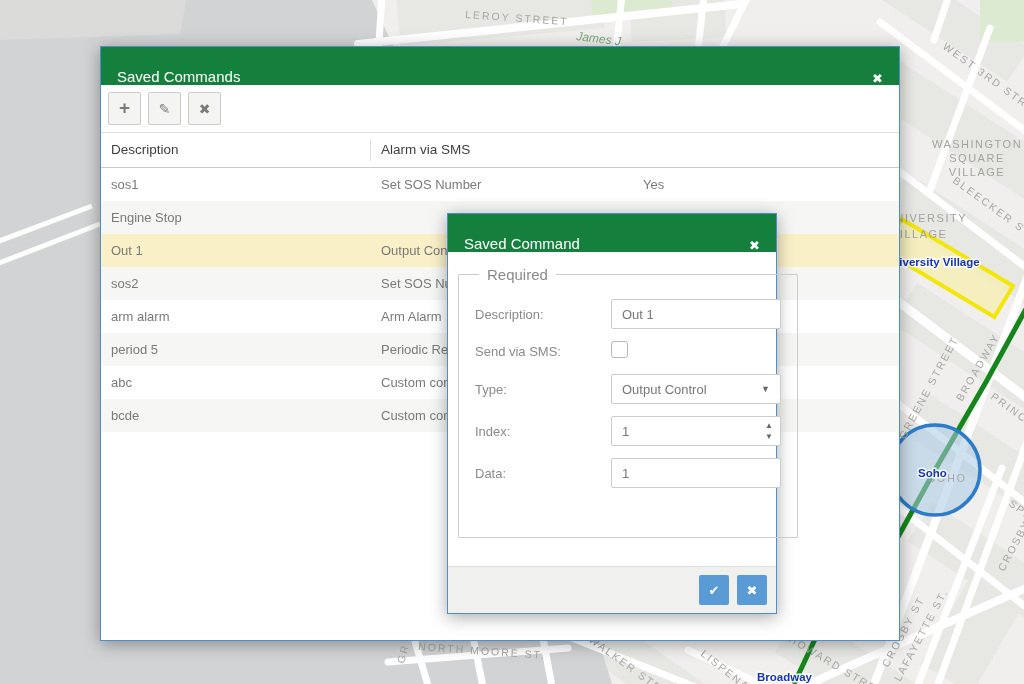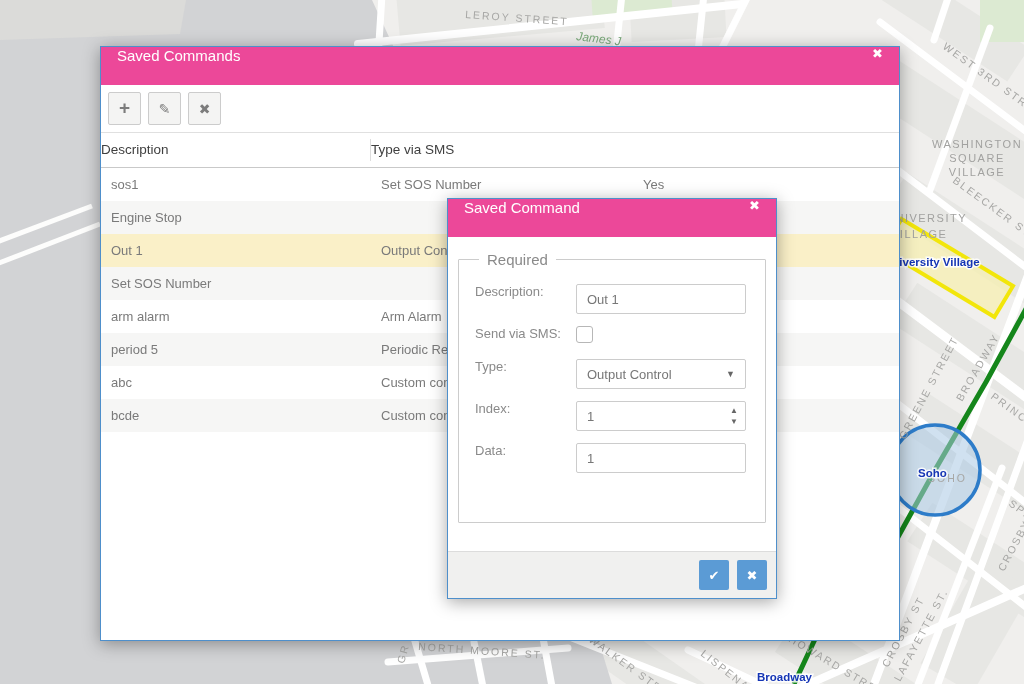--- a/index.html
+++ b/index.html
@@ -10,47 +10,47 @@
   .map-wrap{position:absolute;inset:0;}
   .map-wrap svg{display:block;}
   .mlbl{fill:#a7a7a5;font-size:10.5px;letter-spacing:2px;}
   .mlbl-big{fill:#a2a2a0;font-size:11px;letter-spacing:1.5px;}
   .mlbl-blue{fill:#1535b5;font-size:11.5px;font-weight:bold;paint-order:stroke;stroke:#ffffff;stroke-width:3px;stroke-opacity:.85;}
   .mlbl-park{fill:#79a879;font-size:12px;font-style:italic;}
 
   
   .dlg{position:absolute;background:#fff;border:1px solid #4e8fcb;box-sizing:border-box;
        box-shadow:0 3px 16px rgba(0,0,0,.35);}
-  .dlg-hdr{height:38px;background:#ec4899;color:#fff;display:flex;align-items:flex-start;
+  .dlg-hdr{height:38px;background:#15803d;color:#fff;display:flex;align-items:flex-end;
            padding:0 16px;font-size:15px;box-sizing:border-box;}
   .dlg-title{flex:0 0 auto;}
   .dlg-close{margin-left:auto;font-size:13px;font-weight:bold;cursor:pointer;line-height:1;}
 
   #dlg-main{left:100px;top:46px;width:800px;height:595px;}
   .toolbar{display:flex;gap:7px;padding:7px;}
   .tbtn{width:33px;height:33px;background:#f4f4f3;border:1px solid #cccccc;border-radius:2px;
         color:#7c7c7c;display:flex;align-items:center;justify-content:center;cursor:pointer;box-sizing:border-box;}
   .tbtn .g{font-size:14px;line-height:1;}
   .tbtn .g.plus{font-size:19px;font-weight:bold;margin-top:-2px;}
 
   .thead{display:flex;border-top:1px solid #e0e0e0;border-bottom:1px solid #c9c9c9;height:34px;
          align-items:center;color:#3f3f3f;font-size:13.5px;}
-  .thead .hc{box-sizing:border-box;height:22px;line-height:22px;border-right:1px solid #ddd;}
+  .thead .hc{padding-left:10px;box-sizing:border-box;height:22px;line-height:22px;border-right:1px solid #ddd;}
   .thead .hc:last-child{border-right:none;}
   .c1{width:270px;}.c2{width:262px;}.c3{flex:1;}
   .trow{display:flex;height:33px;align-items:center;font-size:13px;color:#7a7a7a;background:#fff;justify-content:space-between;}
   .trow.alt{background:#f6f6f5;}
   .trow.sel{background:#faf0c8;}
   .trow .tc{padding-left:10px;box-sizing:border-box;overflow:hidden;white-space:nowrap;}
 
-  #dlg-edit{left:447px;top:198px;width:330px;height:401px;display:flex;flex-direction:column;}
+  #dlg-edit{left:447px;top:213px;width:330px;height:401px;display:flex;flex-direction:column;}
   .edit-body{flex:1;padding:8px 10px 0;}
   .rq{border:1px solid #ccc;border-radius:1px;margin:6px 0 0;padding:12px 12px 6px;height:272px;box-sizing:border-box;}
   .rq legend{color:#8a8a8a;font-size:15px;padding:0 8px;margin-left:8px;}
-  .frow{display:flex;align-items:flex-start;margin:4px 4px 12px;}
+  .frow{display:flex;align-items:center;margin:4px 4px 12px;gap:35px;}
   .flabel{width:101px;color:#8a8a8a;font-size:13px;flex:0 0 auto;}
   .fctl{width:170px;position:relative;}
   .inp{width:100%;height:30px;border:1px solid #ccc;border-radius:2px;padding:0 10px;font-size:13px;
        color:#777;box-sizing:border-box;font-family:inherit;background:#fff;outline:none;}
   .inp.spinpad{padding-right:26px;}
   .cbx{appearance:none;-webkit-appearance:none;width:17px;height:17px;border:1px solid #b7b7b7;
        border-radius:3px;background:#fff;margin:0;cursor:pointer;}
   .selbox{height:30px;border:1px solid #ccc;border-radius:2px;background:#fff;display:flex;
           align-items:center;padding:0 10px;font-size:13px;color:#777;cursor:pointer;box-sizing:border-box;}
   .caret{margin-left:auto;color:#666;font-size:9px;line-height:1;}
@@ -172,39 +172,40 @@
       <div class="tbtn">
         <span class="g">✎</span>
       </div>
       <div class="tbtn">
         <span class="g">✖</span>
       </div>
     </div>
 
     <div class="thead">
       <div class="hc c1">Description</div>
-      <div class="hc c3">Type via SMS</div>
+      <div class="hc c3">Alarm via SMS</div>
     </div>
 
     <div>
       <div class="trow">
         <div class="tc c1">sos1</div>
         <div class="tc c2">Set SOS Number</div>
         <div class="tc c3">Yes</div>
       </div>
       <div class="trow alt">
         <div class="tc c2">Engine Stop</div>
         <div class="tc c3"></div>
       </div>
       <div class="trow sel">
         <div class="tc c1">Out 1</div>
         <div class="tc c2">Output Control</div>
         <div class="tc c3"></div>
       </div>
       <div class="trow alt">
+        <div class="tc c1">sos2</div>
         <div class="tc c2">Set SOS Number</div>
         <div class="tc c3"></div>
       </div>
       <div class="trow">
         <div class="tc c1">arm alarm</div>
         <div class="tc c2">Arm Alarm</div>
         <div class="tc c3"></div>
       </div>
       <div class="trow alt">
         <div class="tc c1">period 5</div>

